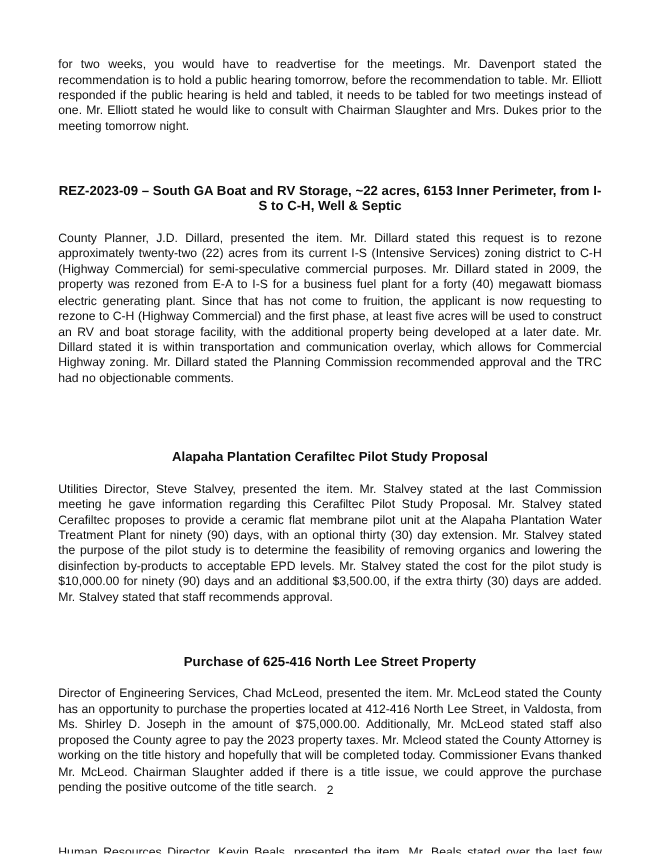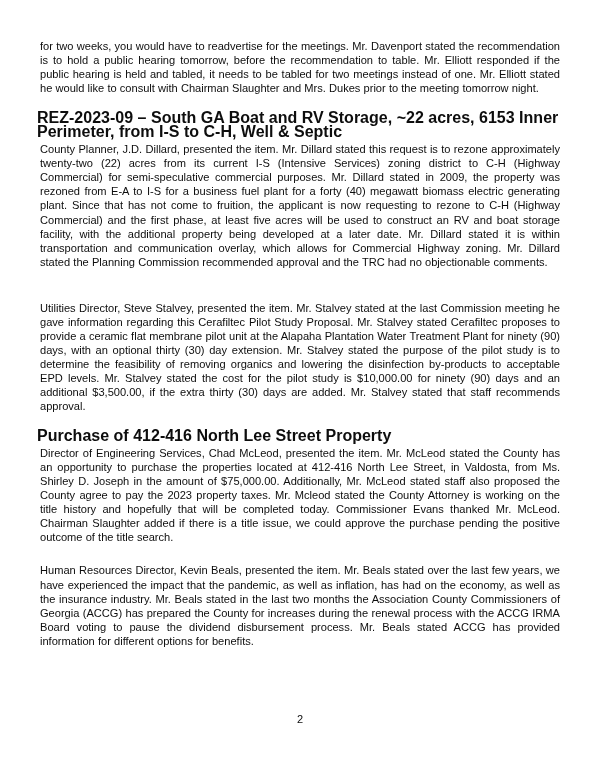--- a/index.html
+++ b/index.html
@@ -19,34 +19,34 @@
     width: 600px;
     height: 776px;
     box-sizing: border-box;
     padding: 36px 37px 0 37px;
     background: #ffffff;
   }
   .doc-body {
     width: 526px;
   }
   p.para {
-    margin: 3px;
+    margin: 16px;
     font-size: 11.1px;
     line-height: 14.05px;
     text-align: justify;
     text-justify: inter-word;
     letter-spacing: -0.01px;
     word-spacing: 0.1px;
   }
   h2.heading {
-    margin: 0;
-    font-size: 16px;
+    margin: 15px;
+    font-size: 12px;
     line-height: 14.05px;
     font-weight: bold;
-    text-align: left;
+    text-align: center;
     letter-spacing: 0.01px;
   }
   .gap-section { height: 13px; }
   .page-number {
     position: absolute;
     left: 0;
     right: 0;
     top: 712px;
     text-align: center;
     font-size: 11px;
@@ -66,26 +66,27 @@
 
     <h2 class="heading">REZ-2023-09 – South GA Boat and RV Storage, ~22 acres, 6153 Inner Perimeter, from I-S to C-H, Well &amp; Septic</h2>
 
     <p class="para">County Planner, J.D. Dillard, presented the item.  Mr. Dillard stated this request is to rezone approximately twenty-two (22) acres from its current I-S (Intensive Services) zoning district to C-H (Highway Commercial) for semi-speculative commercial purposes.  Mr. Dillard stated in 2009, the property was rezoned from E-A to I-S for a business fuel plant for a forty (40) megawatt biomass electric generating plant. Since that has not come to fruition, the applicant is now requesting to rezone to C-H (Highway Commercial) and the first phase, at least five acres will be used to construct an RV and boat storage facility, with the additional property being developed at a later date.  Mr. Dillard stated it is within transportation and communication overlay, which allows for Commercial Highway zoning.  Mr. Dillard stated the Planning Commission recommended approval and the TRC had no objectionable comments.</p>
 
     <div class="gap-section"></div>
 
 
     <div class="gap-section"></div>
 
+    <h2 class="heading">Alapaha Plantation Cerafiltec Pilot Study Proposal</h2>
 
     <p class="para">Utilities Director, Steve Stalvey, presented the item.  Mr. Stalvey stated at the last Commission meeting he gave information regarding this Cerafiltec Pilot Study Proposal.   Mr. Stalvey stated Cerafiltec proposes to provide a ceramic flat membrane pilot unit at the Alapaha Plantation Water Treatment Plant for ninety (90) days, with an optional thirty (30) day extension.  Mr. Stalvey stated the purpose of the pilot study is to determine the feasibility of removing organics and lowering the disinfection by-products to acceptable EPD levels.  Mr. Stalvey stated the cost for the pilot study is $10,000.00 for ninety (90) days and an additional $3,500.00, if the extra thirty (30) days are added.  Mr. Stalvey stated that staff recommends approval.</p>
 
     <div class="gap-section"></div>
 
-    <h2 class="heading">Purchase of 412-416 North Lee Street Property</h2>
+    <h2 class="heading">Purchase of 625-416 North Lee Street Property</h2>
 
     <p class="para">Director of Engineering Services, Chad McLeod, presented the item.  Mr. McLeod stated the County has an opportunity to purchase the properties located at 412-416 North Lee Street, in Valdosta, from Ms. Shirley D. Joseph in the amount of $75,000.00. Additionally, Mr. McLeod stated staff also proposed the County agree to pay the 2023 property taxes.  Mr. Mcleod stated the County Attorney is working on the title history and hopefully that will be completed today.  Commissioner Evans thanked Mr. McLeod.   Chairman Slaughter added if there is a title issue, we could approve the purchase pending the positive outcome of the title search.</p>
 
     <div class="gap-section"></div>
 
 
     <p class="para">Human Resources Director, Kevin Beals, presented the item.  Mr. Beals stated over the last few years, we have experienced the impact that the pandemic, as well as inflation, has had on the economy, as well as the insurance industry.   Mr. Beals stated in the last two months the Association County Commissioners of Georgia (ACCG) has prepared the County for increases during the renewal process with the ACCG IRMA Board voting to pause the dividend disbursement process.  Mr. Beals stated ACCG has provided information for different options for benefits.</p>
 
   </div>
 

